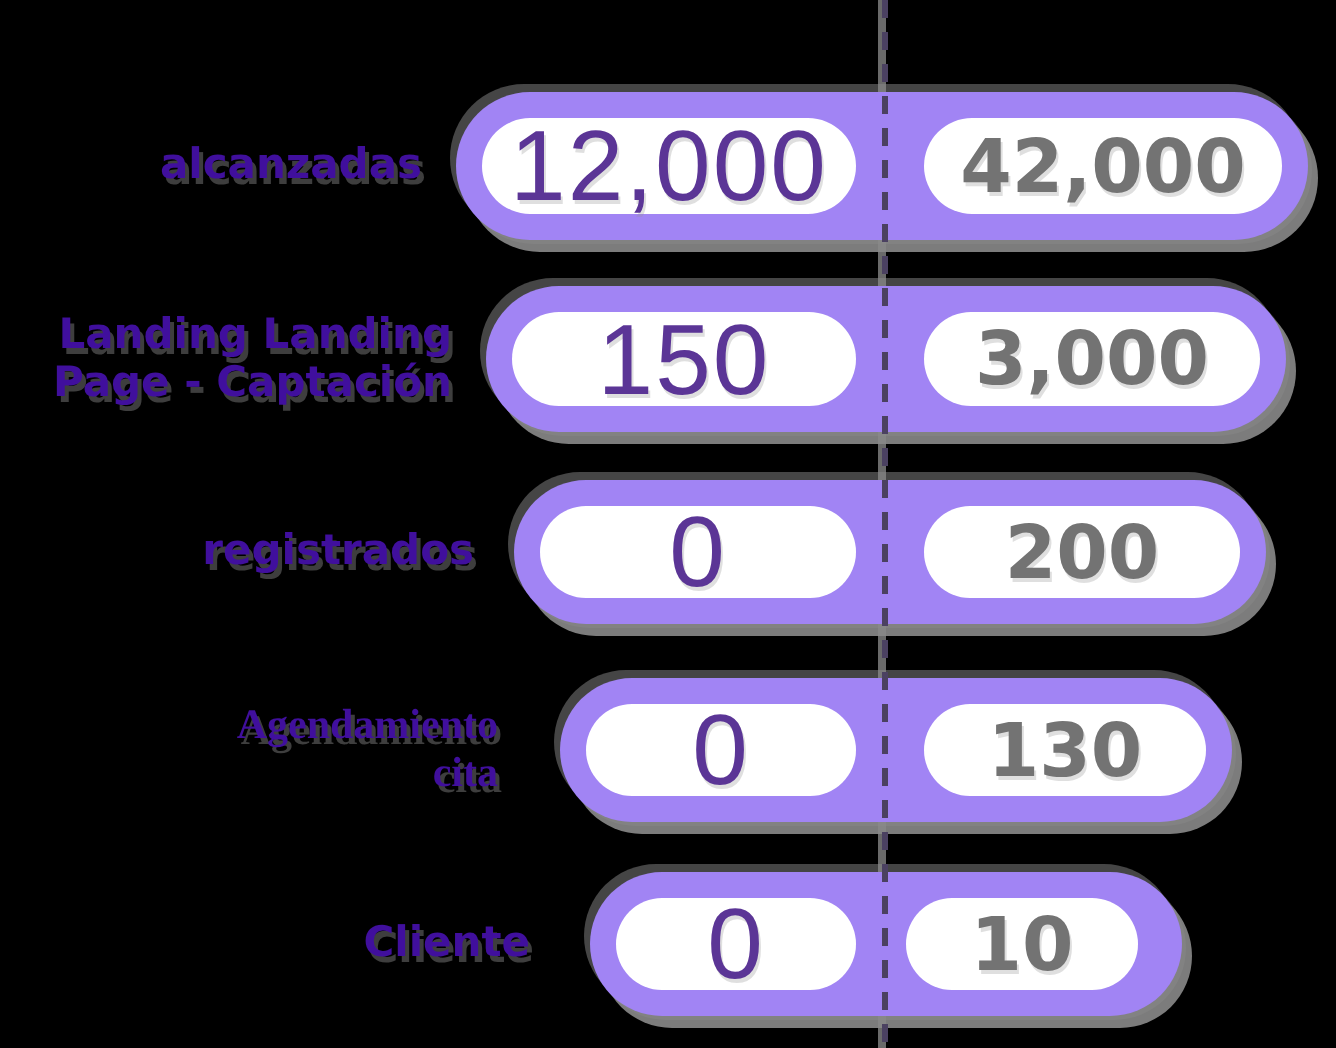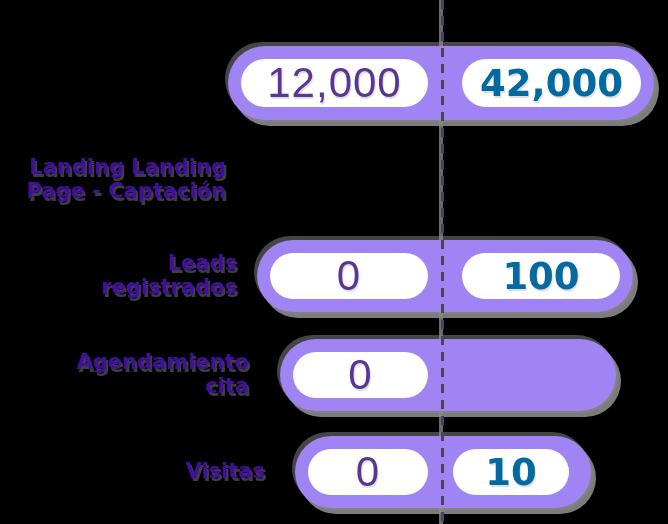--- a/index.html
+++ b/index.html
@@ -36,31 +36,31 @@
   }
   .inner-pill{
     position:absolute;top:13px;bottom:13px;
     background:#ffffff;
     border-radius:26px;
     display:flex;align-items:center;justify-content:center;
   }
   .val-before{
     font-family:"Liberation Sans", sans-serif;
     font-weight:400;
-    font-size:42px;
+    font-size:50px;
     color:#5b3596;
     letter-spacing:1px;
     text-shadow:1px 2px 0 rgba(150,150,150,0.30);
     white-space:nowrap;
   }
   .val-after{
     font-family:"DejaVu Sans", sans-serif;
     font-weight:700;
     font-size:37px;
-    color:#0369a1;
+    color:#737373;
     text-shadow:1px 2px 0 rgba(150,150,150,0.30);
     white-space:nowrap;
   }
 
   
   .stage-label{
     position:absolute;
     width:240px;
     display:flex;flex-direction:column;justify-content:center;align-items:flex-end;
     text-align:right;
@@ -76,66 +76,79 @@
 </style>
 </head>
 <body>
 
 <div class="canvas">
 
   <div class="divider-back"></div>
   <div class="divider-dash"></div>
 
   <div class="stage-label" style="right:457px;top:46px;height:74px;">
+    <div>alcanzadas</div>
   </div>
   <div class="row" style="left:228px;top:46px;width:426px;height:74px;">
     <div class="outer-pill">
       <div class="inner-pill" style="left:13px;width:187px;">
         <span class="val-before">12,000</span>
       </div>
       <div class="inner-pill" style="left:234px;width:179px;">
         <span class="val-after">42,000</span>
       </div>
     </div>
   </div>
 
   <div class="stage-label" style="right:442px;top:143px;height:73px;">
     <div>Landing Landing</div>
     <div>Page - Captación</div>
   </div>
+  <div class="row" style="left:243px;top:143px;width:400px;height:73px;">
+    <div class="outer-pill">
+      <div class="inner-pill" style="left:13px;width:172px;">
+        <span class="val-before">150</span>
+      </div>
+      <div class="inner-pill" style="left:219px;width:168px;">
+        <span class="val-after">3,000</span>
+      </div>
+    </div>
+  </div>
 
   <div class="stage-label" style="right:431px;top:240px;height:72px;">
-    <div>Leads</div>
     <div>registrados</div>
   </div>
   <div class="row" style="left:257px;top:240px;width:376px;height:72px;">
     <div class="outer-pill">
       <div class="inner-pill" style="left:13px;width:158px;">
         <span class="val-before">0</span>
       </div>
       <div class="inner-pill" style="left:205px;width:158px;">
-        <span class="val-after">100</span>
+        <span class="val-after">200</span>
       </div>
     </div>
   </div>
 
-  <div class="stage-label" style="right:419px;top:339px;height:72px;">
+  <div class="stage-label" style="right:419px;top:339px;height:72px;font-family:Liberation Serif, serif;">
     <div>Agendamiento</div>
     <div>cita</div>
   </div>
   <div class="row" style="left:280px;top:339px;width:336px;height:72px;">
     <div class="outer-pill">
       <div class="inner-pill" style="left:13px;width:135px;">
         <span class="val-before">0</span>
       </div>
+      <div class="inner-pill" style="left:182px;width:141px;">
+        <span class="val-after">130</span>
+      </div>
     </div>
   </div>
 
   <div class="stage-label" style="right:403px;top:436px;height:72px;">
-    <div>Visitas</div>
+    <div>Cliente</div>
     <div></div>
   </div>
   <div class="row" style="left:295px;top:436px;width:296px;height:72px;">
     <div class="outer-pill">
       <div class="inner-pill" style="left:13px;width:120px;">
         <span class="val-before">0</span>
       </div>
       <div class="inner-pill" style="left:158px;width:116px;">
         <span class="val-after">10</span>
       </div>

